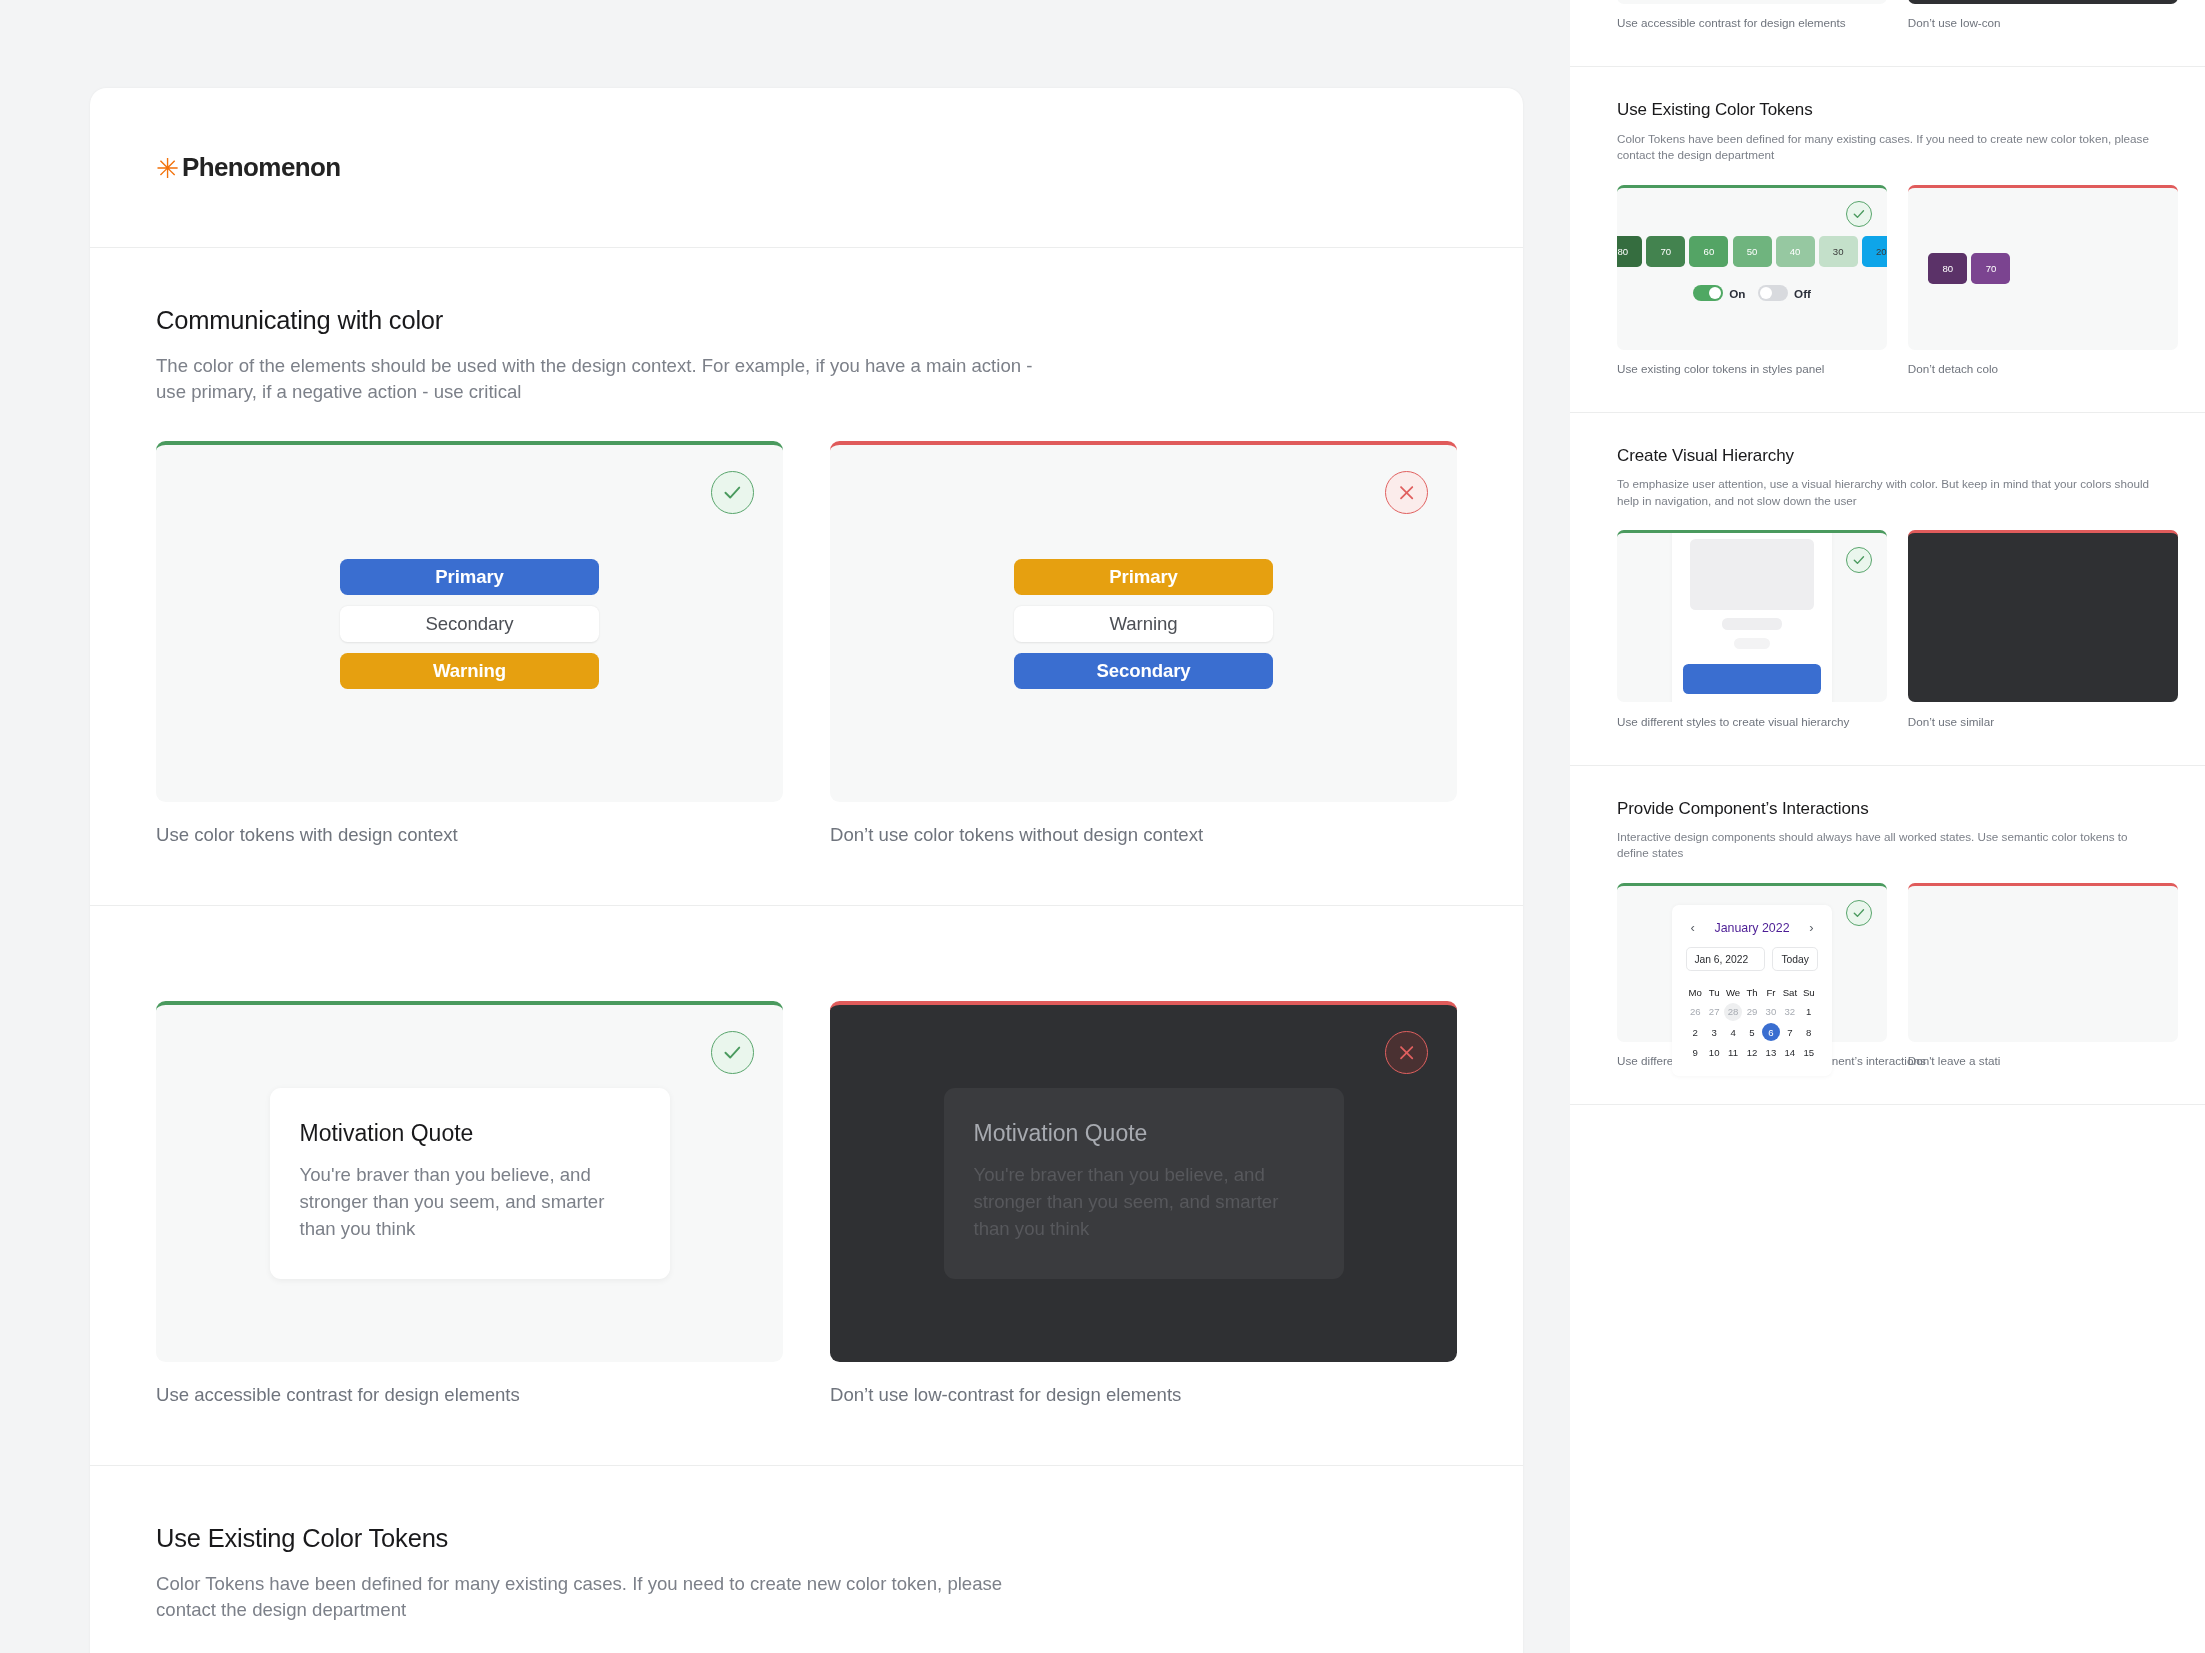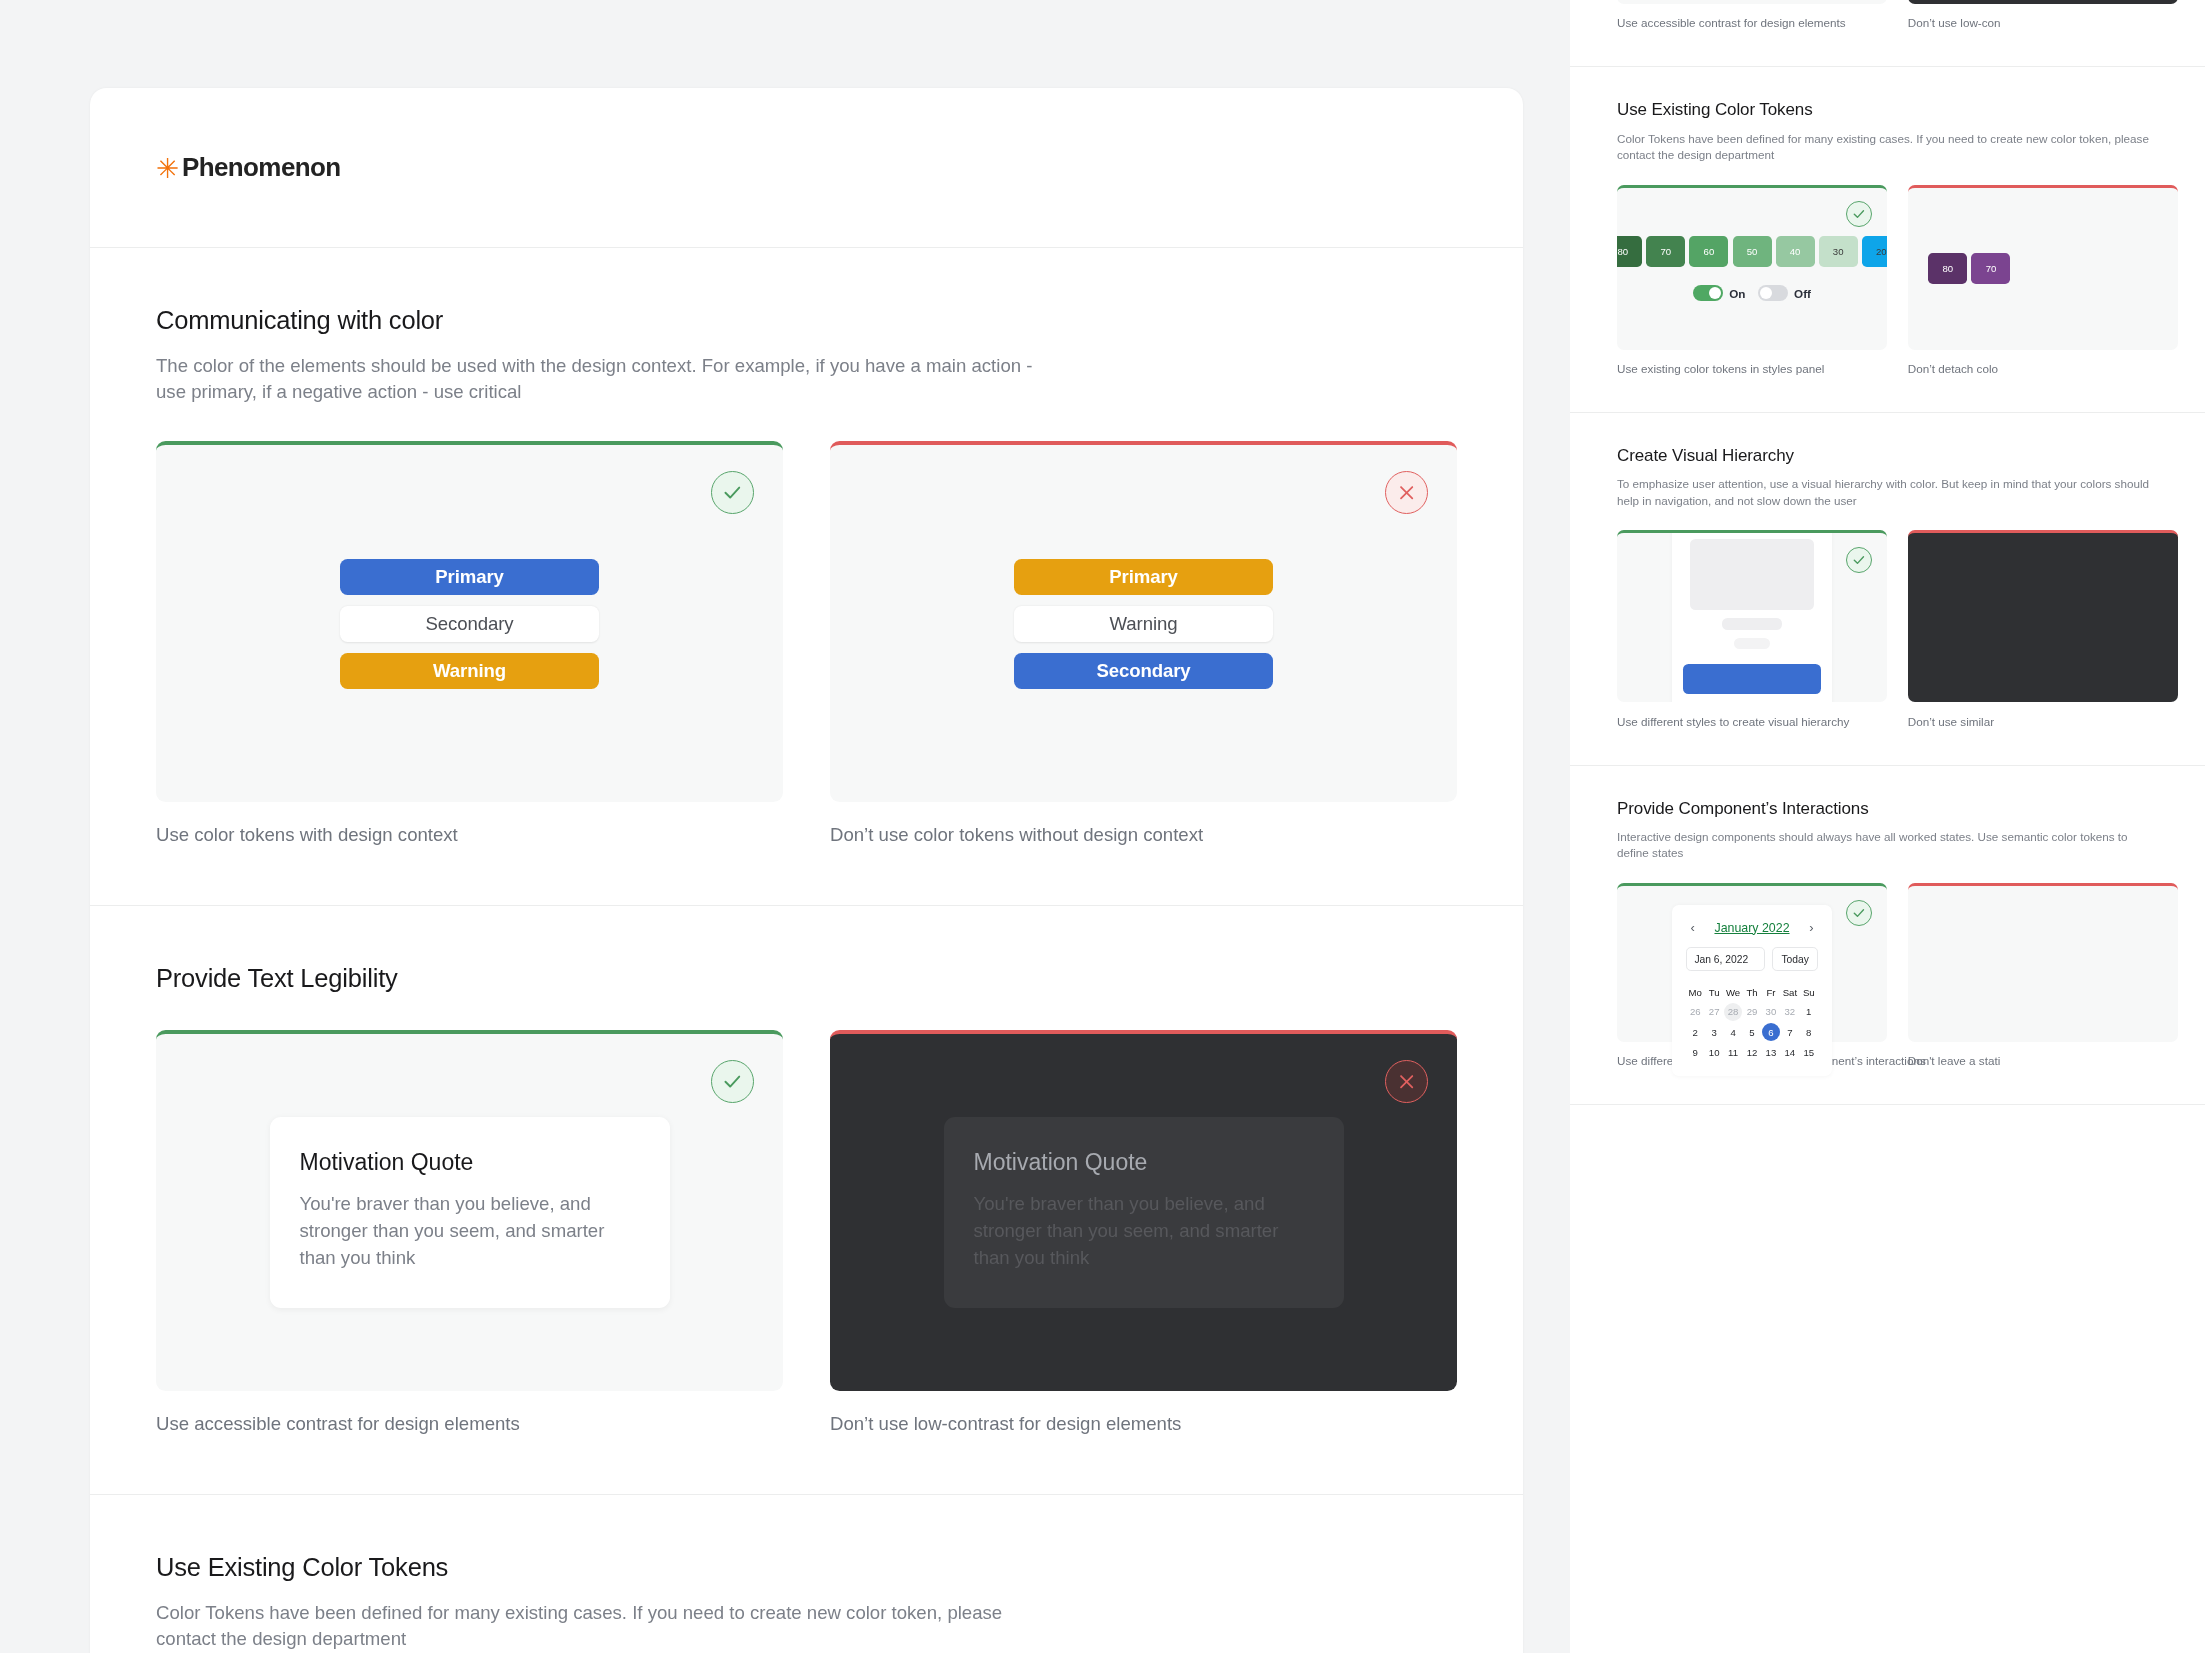--- a/index.html
+++ b/index.html
@@ -134,21 +134,21 @@
   .ph-img { width: 124px; height: 71px; }
   .ph-line1 { width: 60px; height: 11.7px; }
   .ph-line2 { width: 36px; height: 10.3px; background: #f3f3f4; }
   .ph-btn { width: 138px; height: 30px; border-radius: 5.5px; background: #3a6ed0; margin-top: 6.9px; }
 
   
   .cal { width: 160px; background: #fff; border-radius: 6.9px; padding: 15px 13.8px 12.4px 13.8px;
     box-shadow: 0 0.7px 4.1px rgba(0,0,0,.04); }
   .cal-head { display: flex; align-items: center; justify-content: space-between; }
   .cal-arrow { font-size: 13px; color: #5b6068; width: 13.8px; text-align: center; }
-  .cal-month { font-size: 12.4px; color: #15803d; text-decoration: underline; }
+  .cal-month { font-size: 12.4px; color: #4c1d95; }
   .cal-controls { display: flex; gap: 6.9px; margin-top: 12.4px; }
   .cal-input { flex: 1; height: 23.4px; border: 0.7px solid #e6e7e9; border-radius: 4.8px;
     display: flex; align-items: center; padding-left: 7.6px; font-size: 10.3px; color: #2a2c30; }
   .cal-today { width: 46px; height: 23.4px; border: 0.7px solid #e6e7e9; border-radius: 4.8px;
     display: flex; align-items: center; justify-content: center; font-size: 10.3px; color: #2a2c30; }
   .cal-grid { margin-top: 12.4px; }
   .cal-rowline { display: flex; }
   .cal-cell { width: 19px; height: 20.7px; display: flex; align-items: center; justify-content: center;
     font-size: 9.6px; color: #2a2c30; }
   .cal-cell.dow { color: #19191b; font-weight: normal; height: 18px; }
@@ -207,21 +207,20 @@
               <div class="btn btn-primary">Secondary</div>
             </div>
           </div>
           <div class="caption">Don’t use color tokens without design context</div>
         </div>
 
       </div>
     </div>
 
     <div class="section">
-      <div class="sec-title">Provide Text Legibility</div>
       <div class="card-row">
 
         <div class="col">
           <div class="demo-card good">
             <div class="badge ok">
               <svg width="20.7" height="20.7" viewBox="0 0 24 24" fill="none" stroke="#4a9a5e" stroke-width="2.2" stroke-linecap="round" stroke-linejoin="round">
                   <polyline points="4 12.5 9.5 18 20 6.5"></polyline>
                 </svg>
             </div>
             <div class="quote-card">

